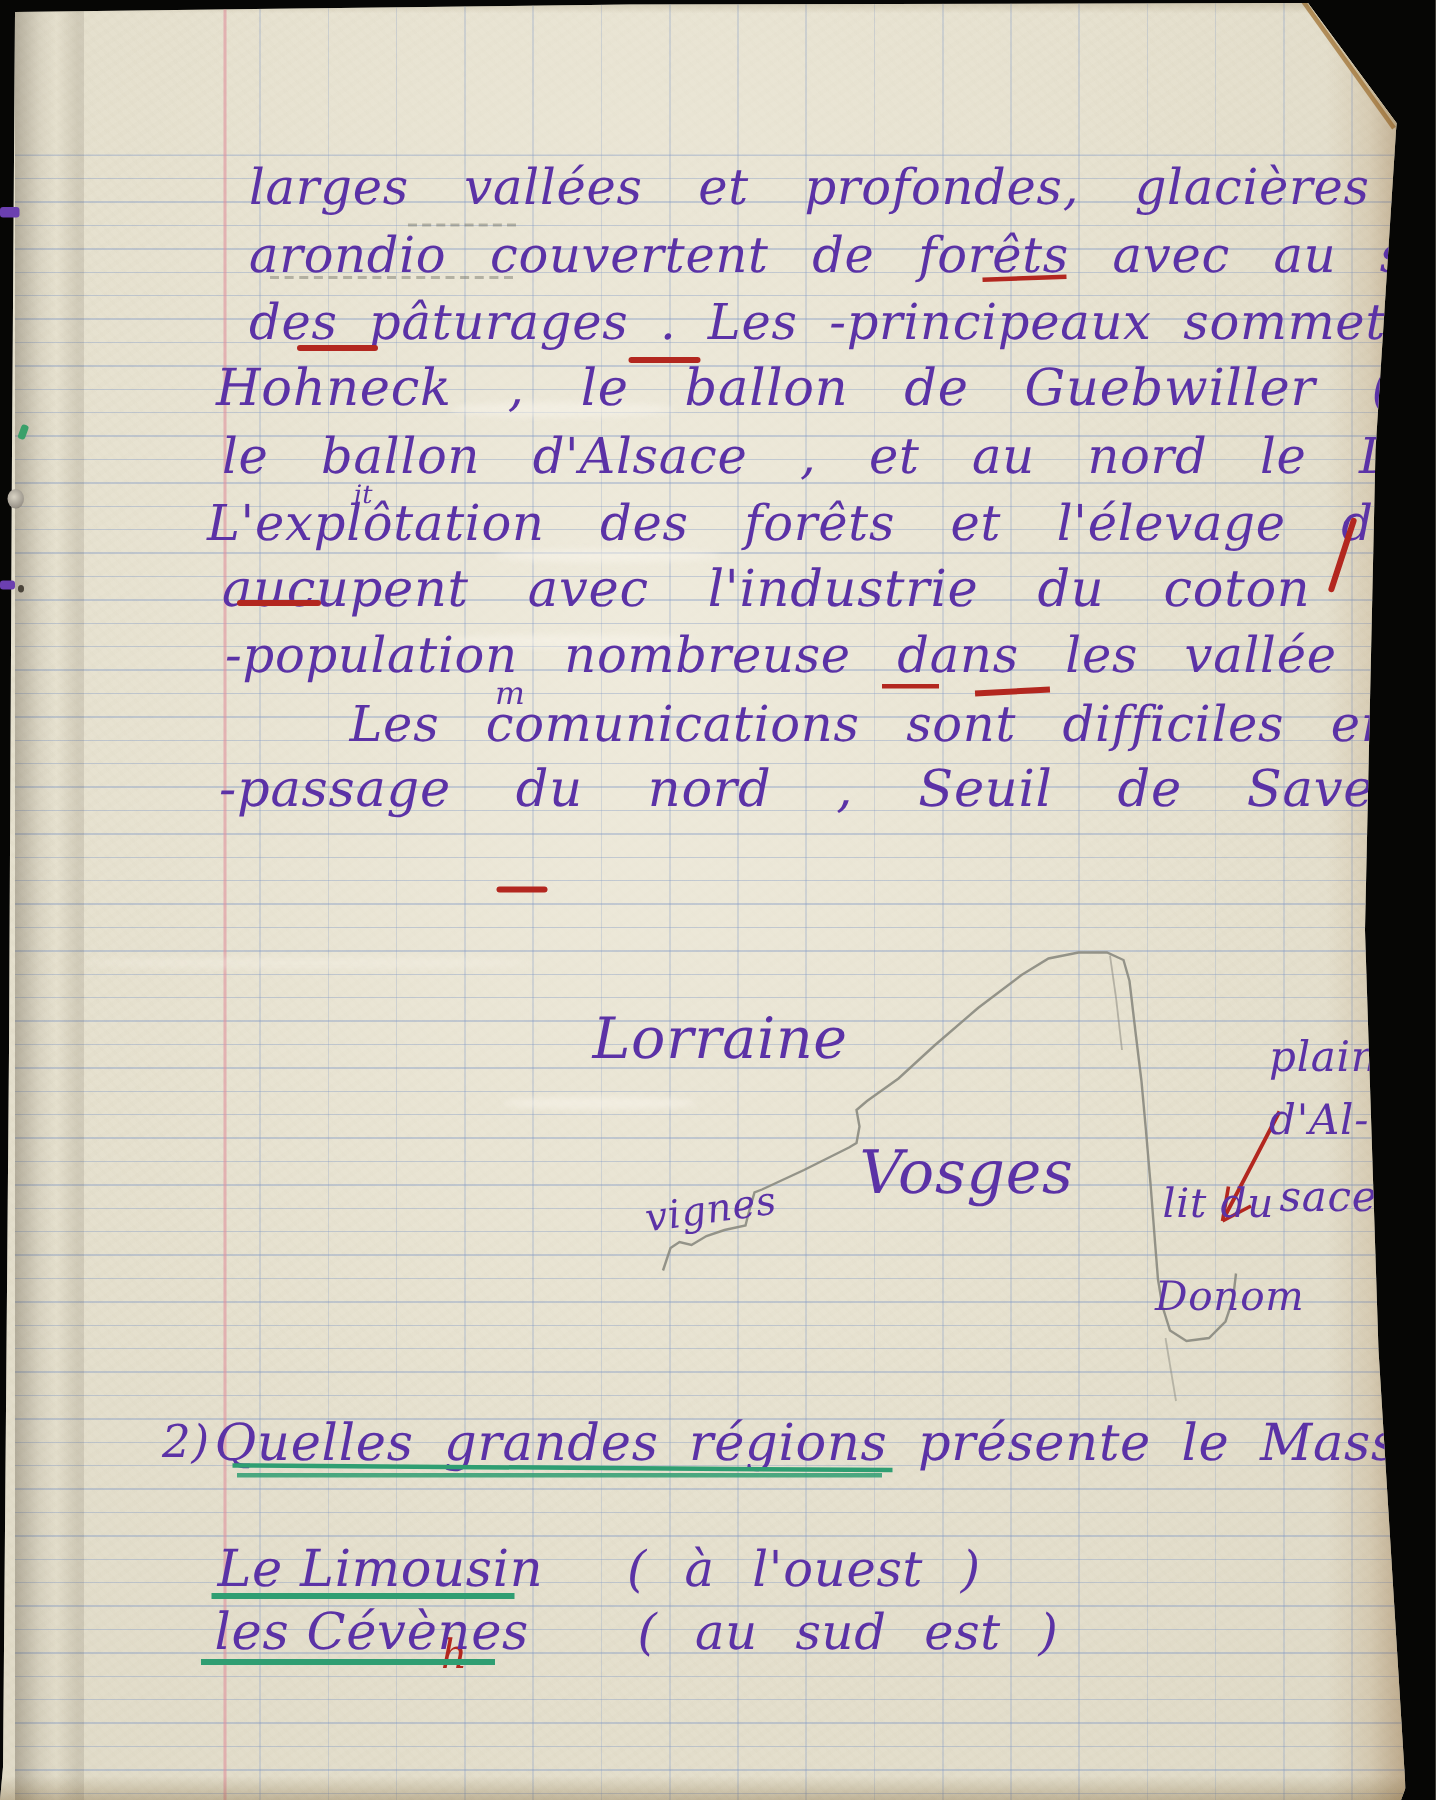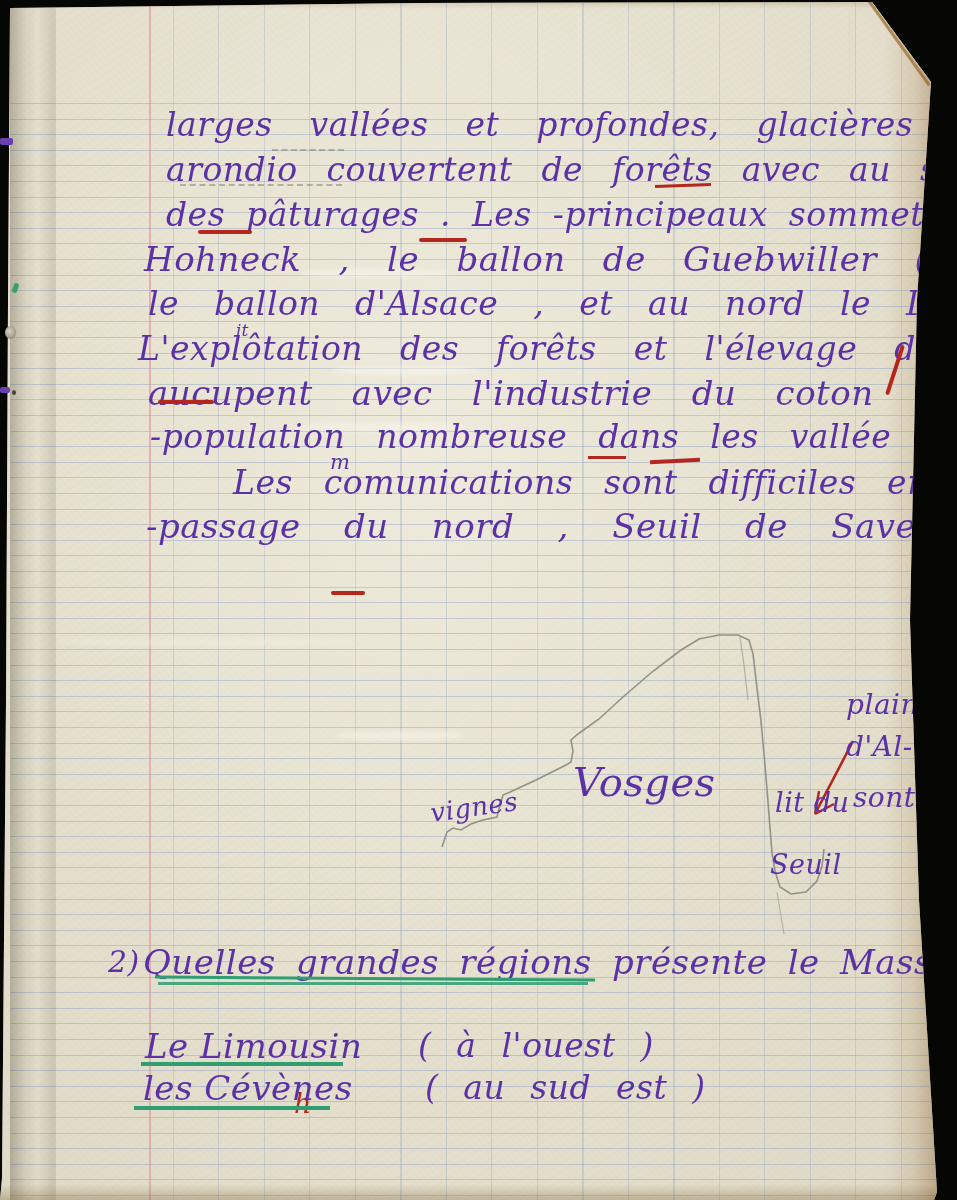--- a/index.html
+++ b/index.html
@@ -88,27 +88,28 @@
   <div class="mark" style="left:180px;top:184px;width:162px;border-top:2px dashed rgba(110,110,100,.45)"></div>
 
   <svg class="overlay" style="left:0;top:0" width="957" height="1200">
     <polyline points="442,847 447,832 453,828 461,830 471,824 483,820 497,817 499,809 503,795 508,793 536,780 566,765 571,762 573,751 571,740 578,734 599,719 623,697 652,672 681,650 699,639 719,635 738,635 749,640 753,654 757,688 761,721 764,754 767,789 770,828 772,853 775,871 780,887 791,894 806,892 817,881 822,866 824,849" fill="none" stroke="#8a897f" stroke-width="1.6" opacity="0.9"></polyline>
     <polyline points="740,637 744,665 748,700" fill="none" stroke="#8a897f" stroke-width="1.2" opacity="0.55"></polyline>
     <polyline points="777,892 781,916 784,934" fill="none" stroke="#8a897f" stroke-width="1.2" opacity="0.5"></polyline>
     <path d="M853,741 Q836,774 817,810" fill="none" stroke="#b3271f" stroke-width="2.6"></path>
     <path d="M815,814 L819,791 M815,814 L834,804" fill="none" stroke="#b3271f" stroke-width="2.4"></path>
   </svg>
 
+  <div class="hw" style="left:395px;top:672px;font-size:38px">Lorraine</div>
   <div class="hw" style="left:430px;top:793px;font-size:26px;transform:rotate(-8deg)">vignes</div>
   <div class="hw" style="left:573px;top:760px;font-size:40px">Vosges</div>
   <div class="hw" style="left:775px;top:788px;font-size:27px">lit du</div>
-  <div class="hw" style="left:770px;top:850px;font-size:27px">Seuil</div>
+  <div class="hw" style="left:770px;top:850px;font-size:27px">Donom</div>
   <div class="hw" style="left:846px;top:690px;font-size:28px">plaine</div>
   <div class="hw" style="left:846px;top:732px;font-size:28px">d'Al-</div>
-  <div class="hw" style="left:853px;top:783px;font-size:28px">sont</div>
+  <div class="hw" style="left:853px;top:783px;font-size:28px">sace</div>
 
   <div class="hw" style="left:108px;top:945px;font-size:30px">2)</div>
   <div class="hw" style="left:143px;top:944px;font-size:34px;word-spacing:9px">Quelles grandes régions présente le Massif Central ?</div>
   <div class="mark green" style="left:155px;top:977px;width:440px;height:3px;transform:rotate(0.4deg)"></div>
   <div class="mark green" style="left:158px;top:982px;width:430px;height:2.5px;opacity:.85"></div>
 
   <div class="hw" style="left:145px;top:1028px;font-size:34px">Le Limousin</div>
   <div class="hw" style="left:418px;top:1028px;font-size:33px;word-spacing:14px">( à l'ouest )</div>
   <div class="mark green" style="left:141px;top:1062px;width:202px;height:3.5px"></div>
 

